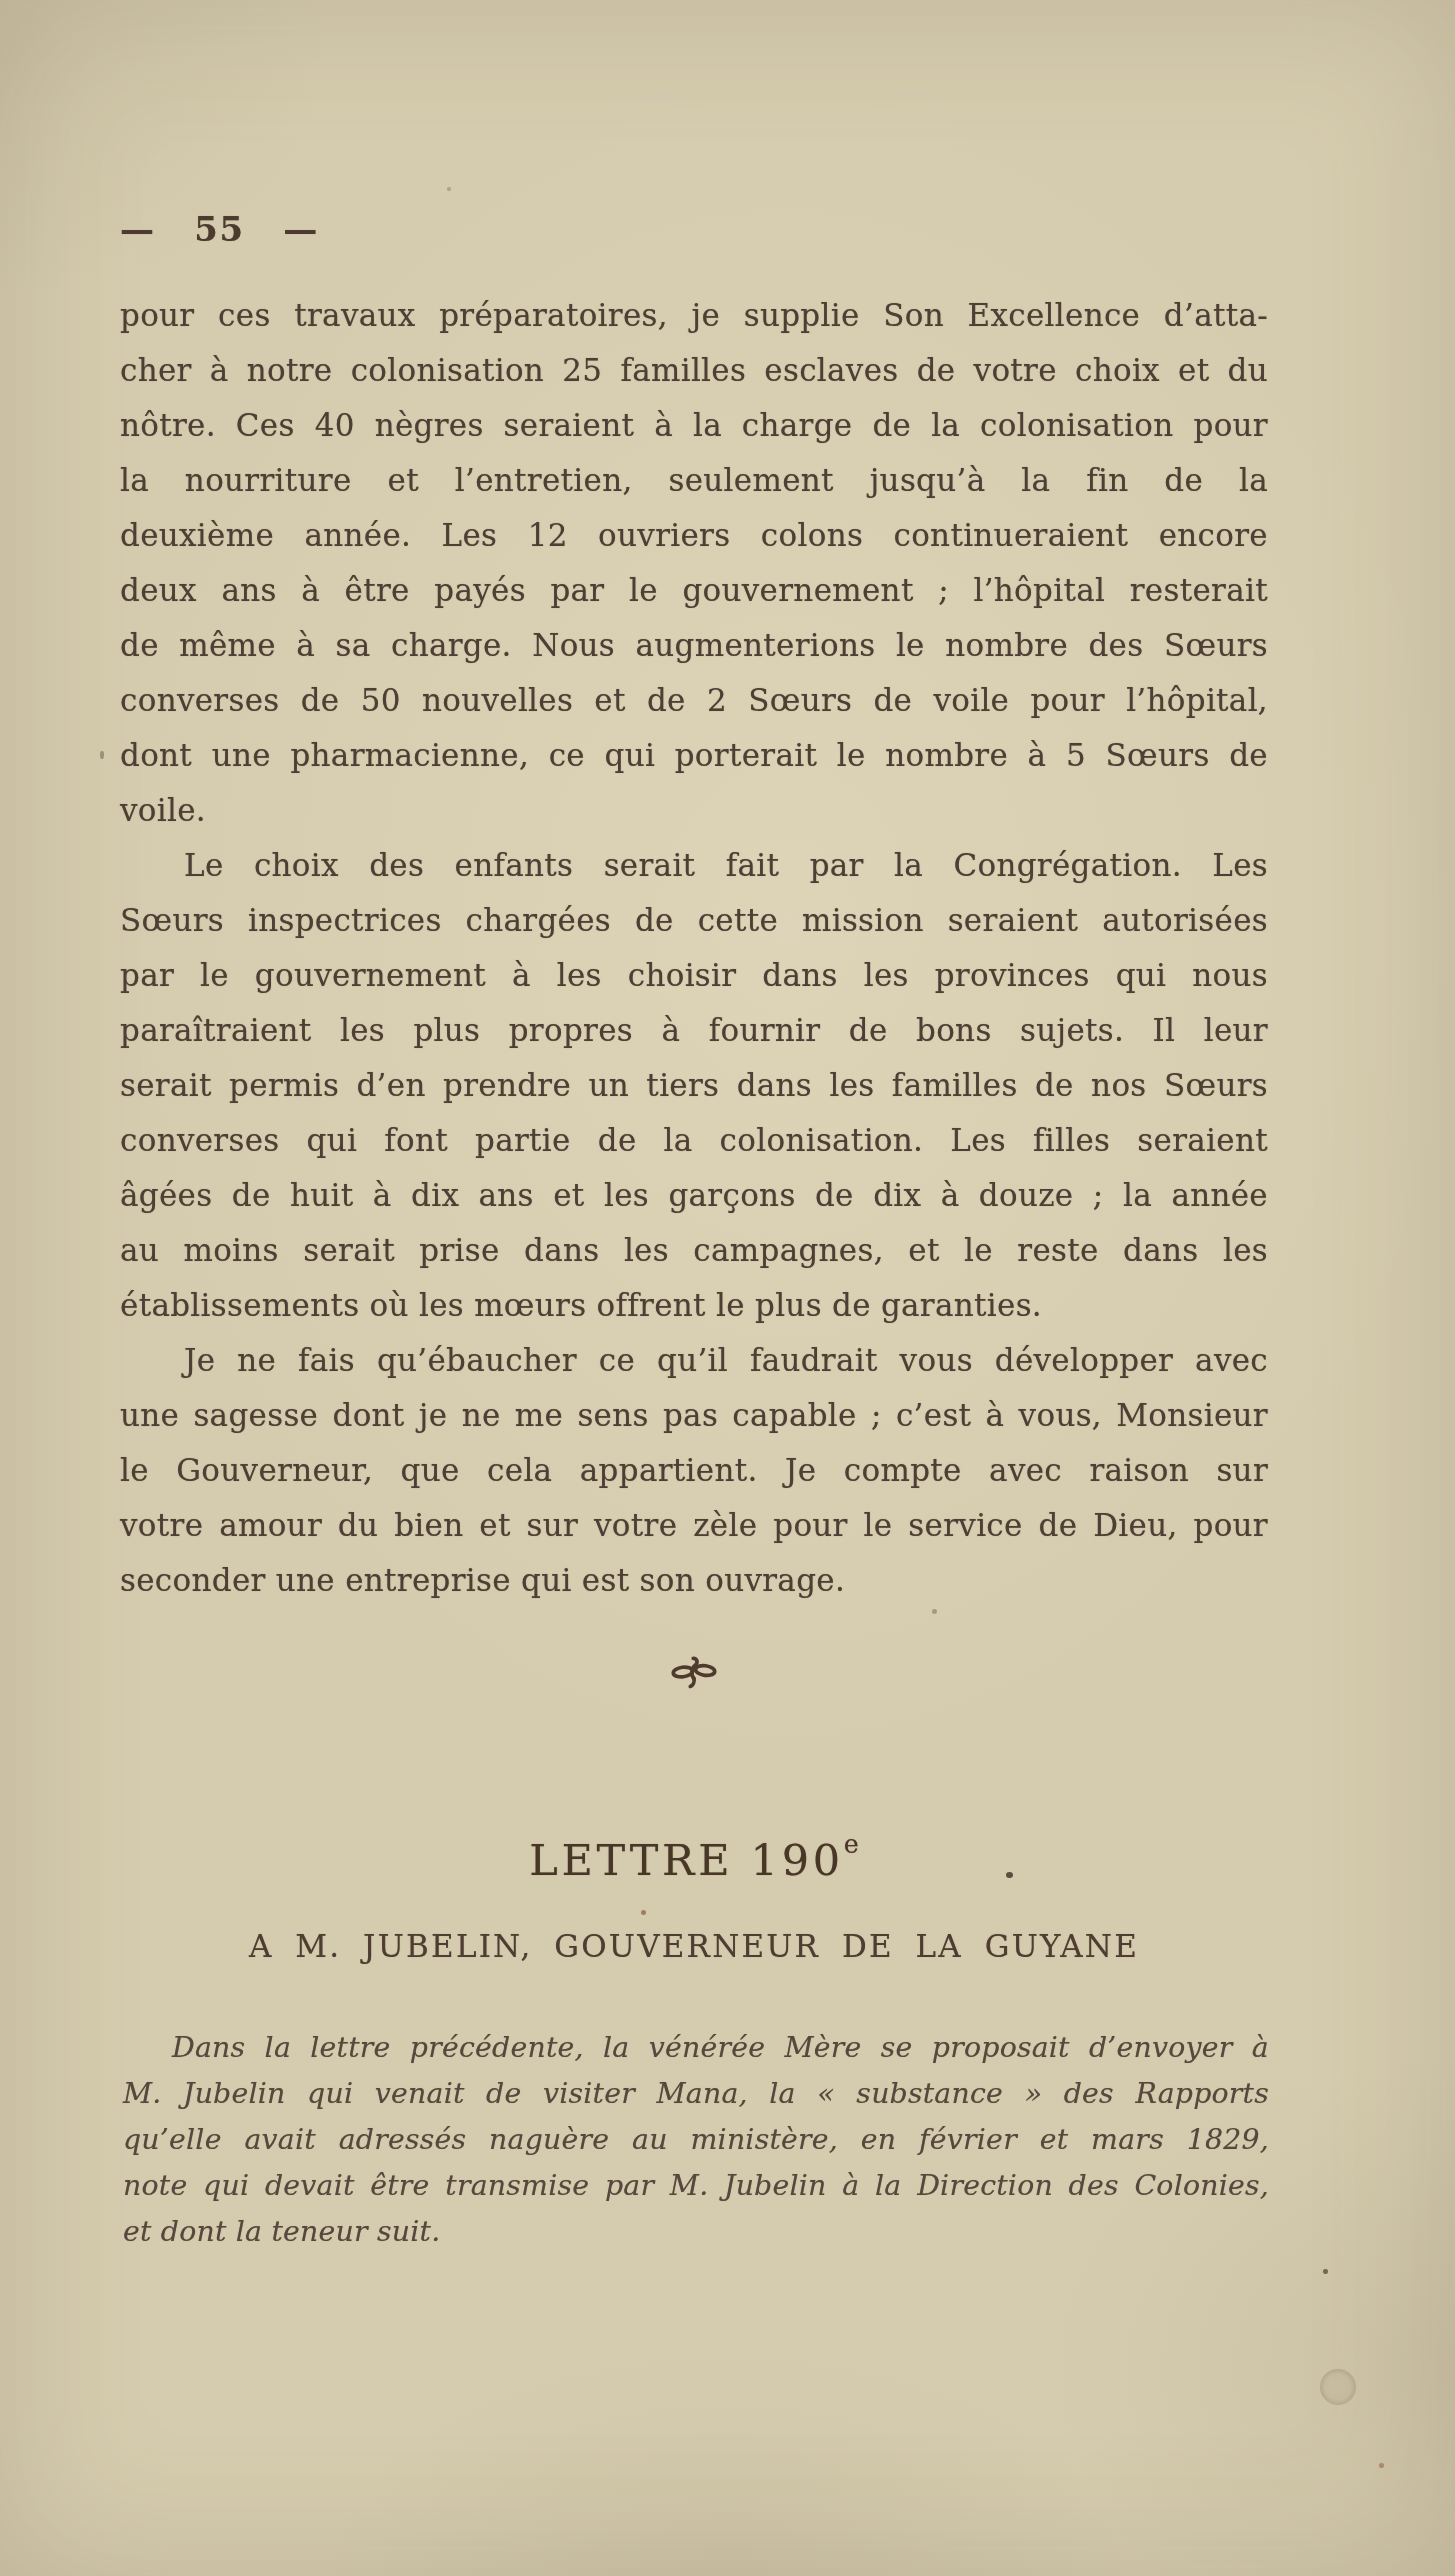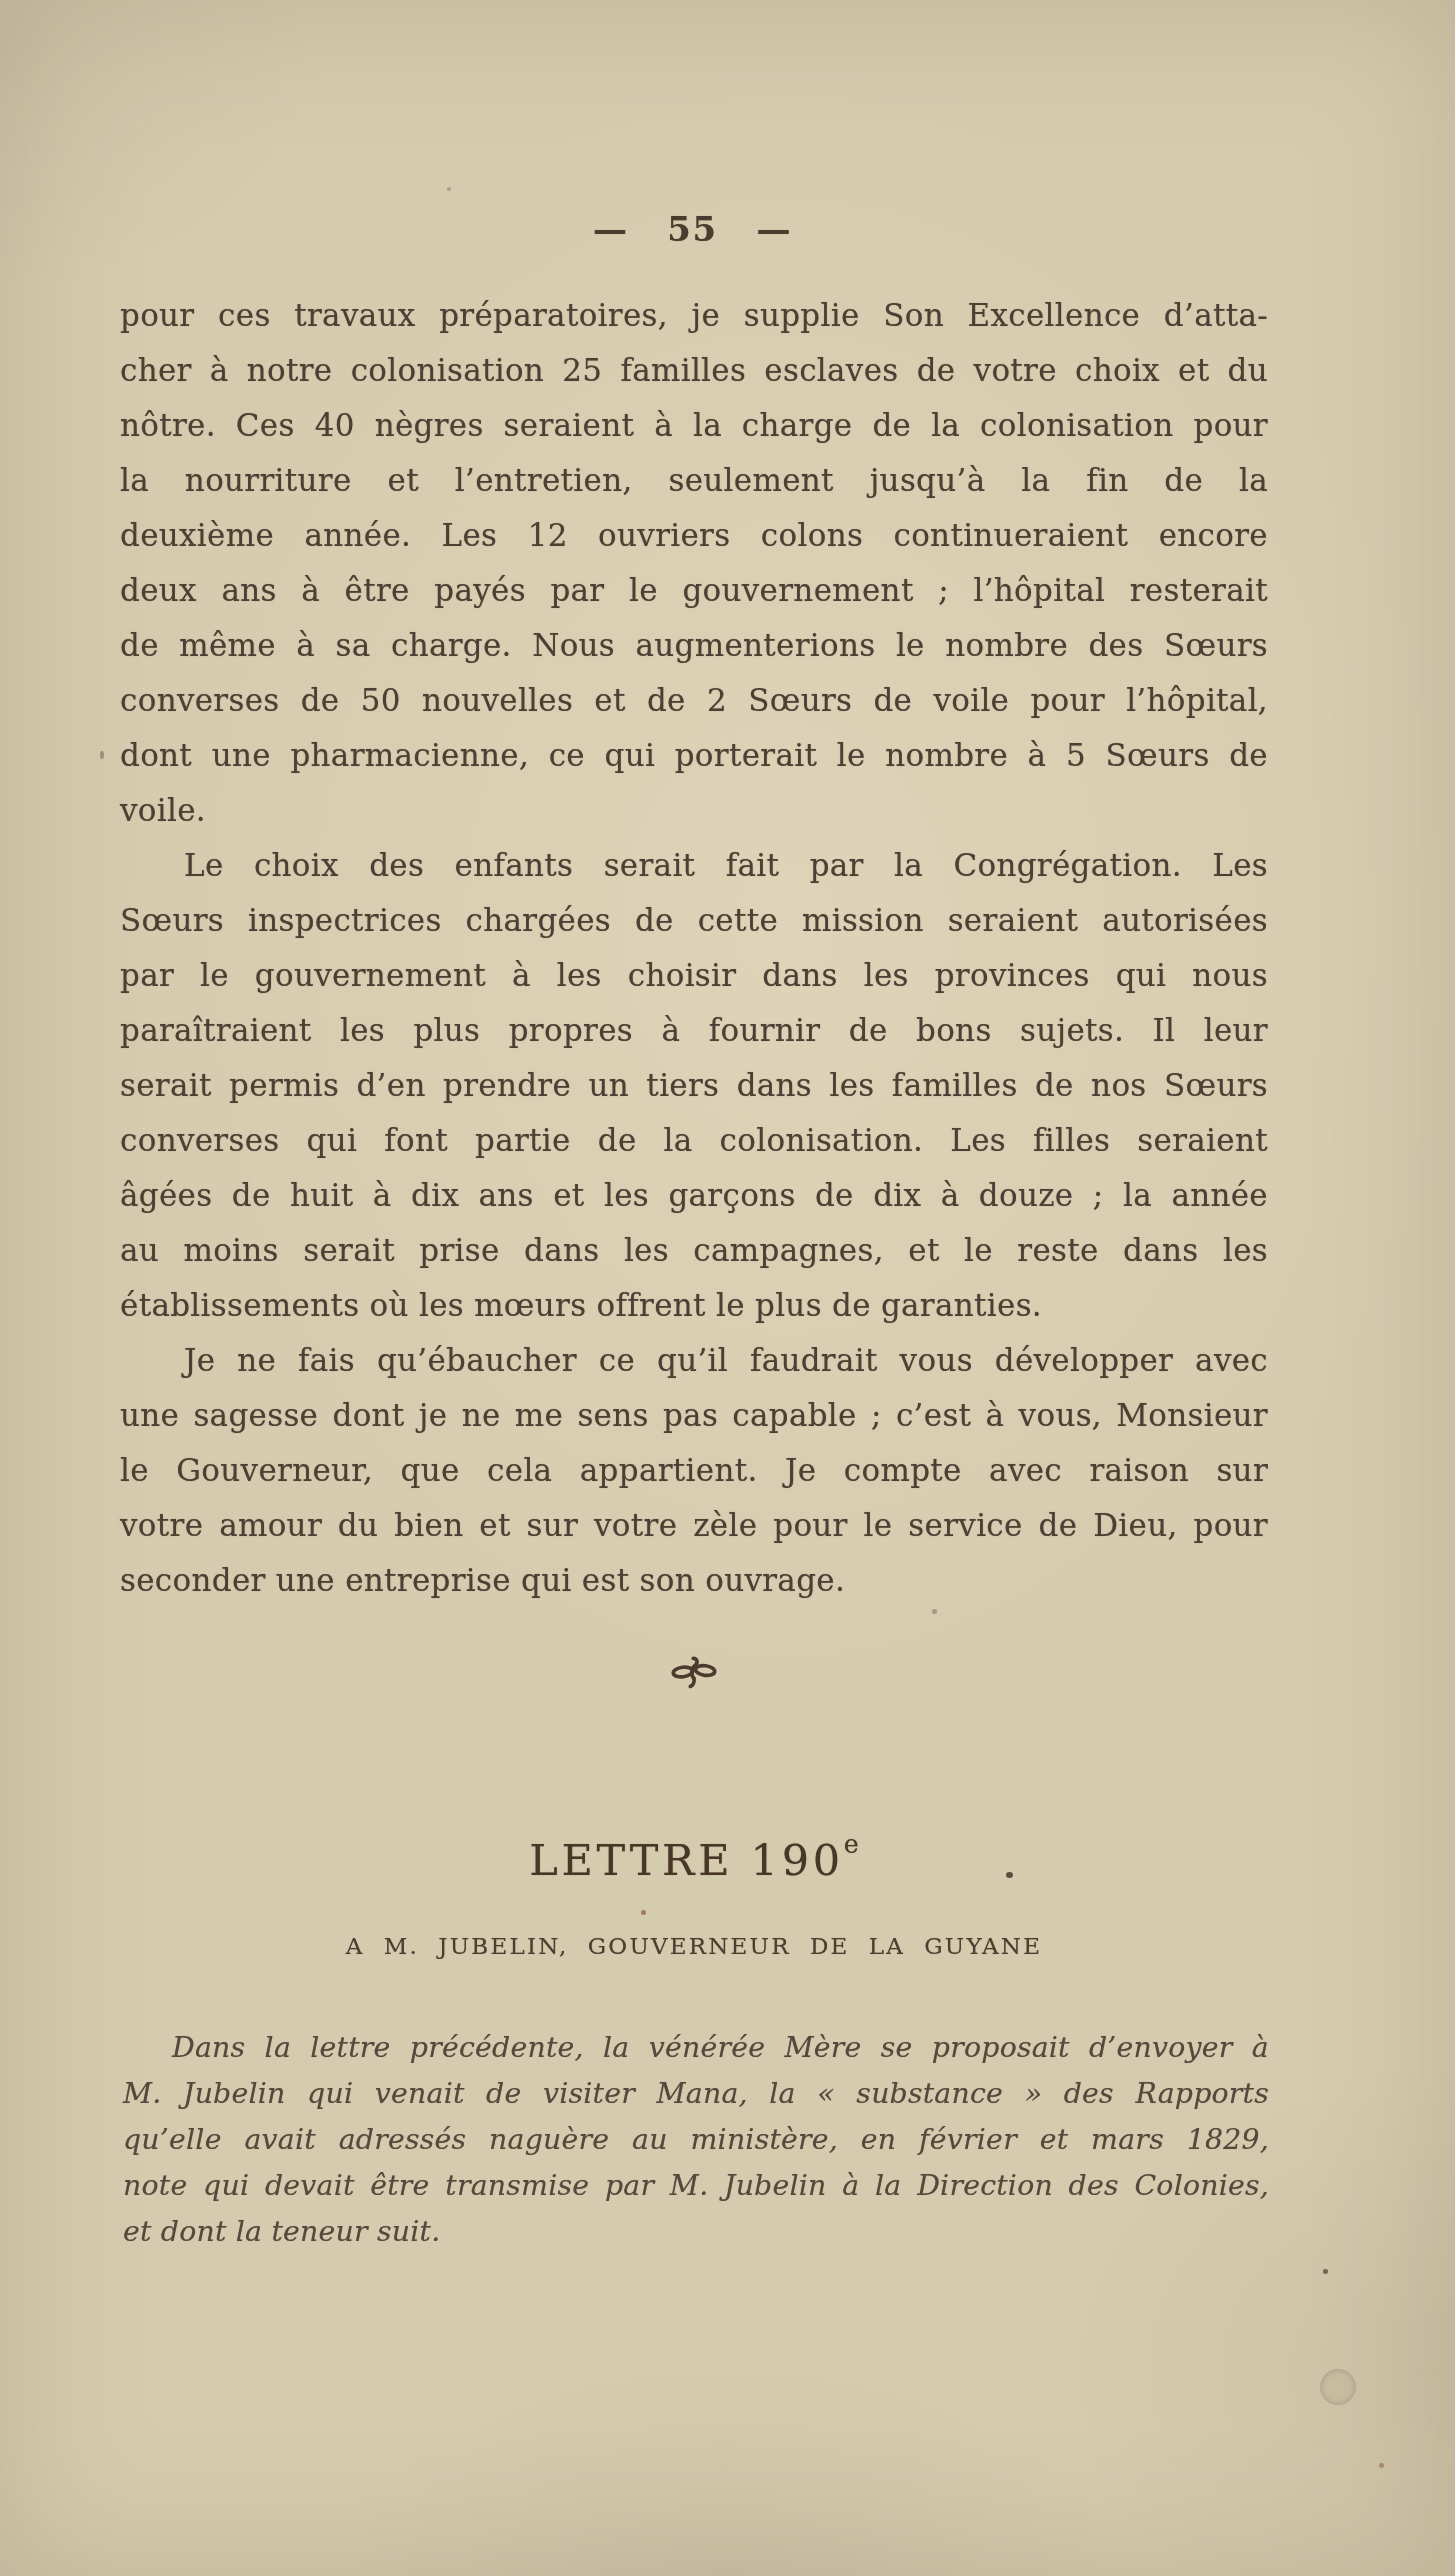--- a/index.html
+++ b/index.html
@@ -13,21 +13,21 @@
       radial-gradient(ellipse 1122px 1422px at 54% 36%, rgba(255,250,228,0.20), rgba(255,250,228,0) 62%),
       radial-gradient(ellipse 673px 524px at 100% 92%, rgba(120,104,82,0.10), rgba(120,104,82,0) 60%),
       radial-gradient(ellipse 599px 449px at 0% 2%, rgba(118,102,80,0.09), rgba(118,102,80,0) 55%),
       radial-gradient(ellipse 673px 374px at 50% 100%, rgba(118,102,80,0.08), rgba(118,102,80,0) 60%);
     box-shadow: inset 0 0 142px rgba(110,95,74,0.22);
     font-family:"DejaVu Serif","Liberation Serif",serif;
     color:#4d3e33;
   }
   .page-number{
     position:absolute;top:210px;left:120px;width:1145px;
-    text-align:center;font-size:34px;font-weight:600;line-height:39px;
+    font-size:34px;font-weight:600;line-height:39px;
     letter-spacing:1.5px;word-spacing:25.4px;color:#4c3b2f;
     text-shadow:0 0 0.7px rgba(76,59,47,0.55);
   }
   .body-block{
     position:absolute;top:288px;left:120px;width:1148px;
     font-size:31px;color:#4e3f34;
     text-shadow:0 0 0.9px rgba(78,63,53,0.5);
     letter-spacing:0.3px;
   }
   .line{
@@ -39,21 +39,21 @@
   .line.indent{text-indent:64px;}
   .ornament{position:absolute;top:1652px;left:670px;width:48px;height:40px;}
   .heading{
     position:absolute;top:1820px;left:120px;width:1148px;
     text-align:center;font-size:43px;line-height:49px;letter-spacing:3.7px;
     color:#483627;text-shadow:0 0 0.9px rgba(72,54,39,0.5);
   }
   .heading sup{font-size:25.4px;vertical-align:22.4px;letter-spacing:0;}
   .subheading{
     position:absolute;top:1929px;left:120px;width:1148px;
-    text-align:center;font-size:23px;line-height:34px;
+    text-align:center;font-size:31px;line-height:34px;
     letter-spacing:2.2px;word-spacing:9.7px;color:#4e3e32;
     text-shadow:0 0 0.7px rgba(78,62,50,0.5);
   }
   .intro-block{
     position:absolute;top:2025px;left:123px;width:1146px;
     font-style:italic;font-size:28.4px;color:#57483d;
     text-shadow:0 0 0.7px rgba(87,72,61,0.45);
     letter-spacing:0.2px;
   }
   .iline{

